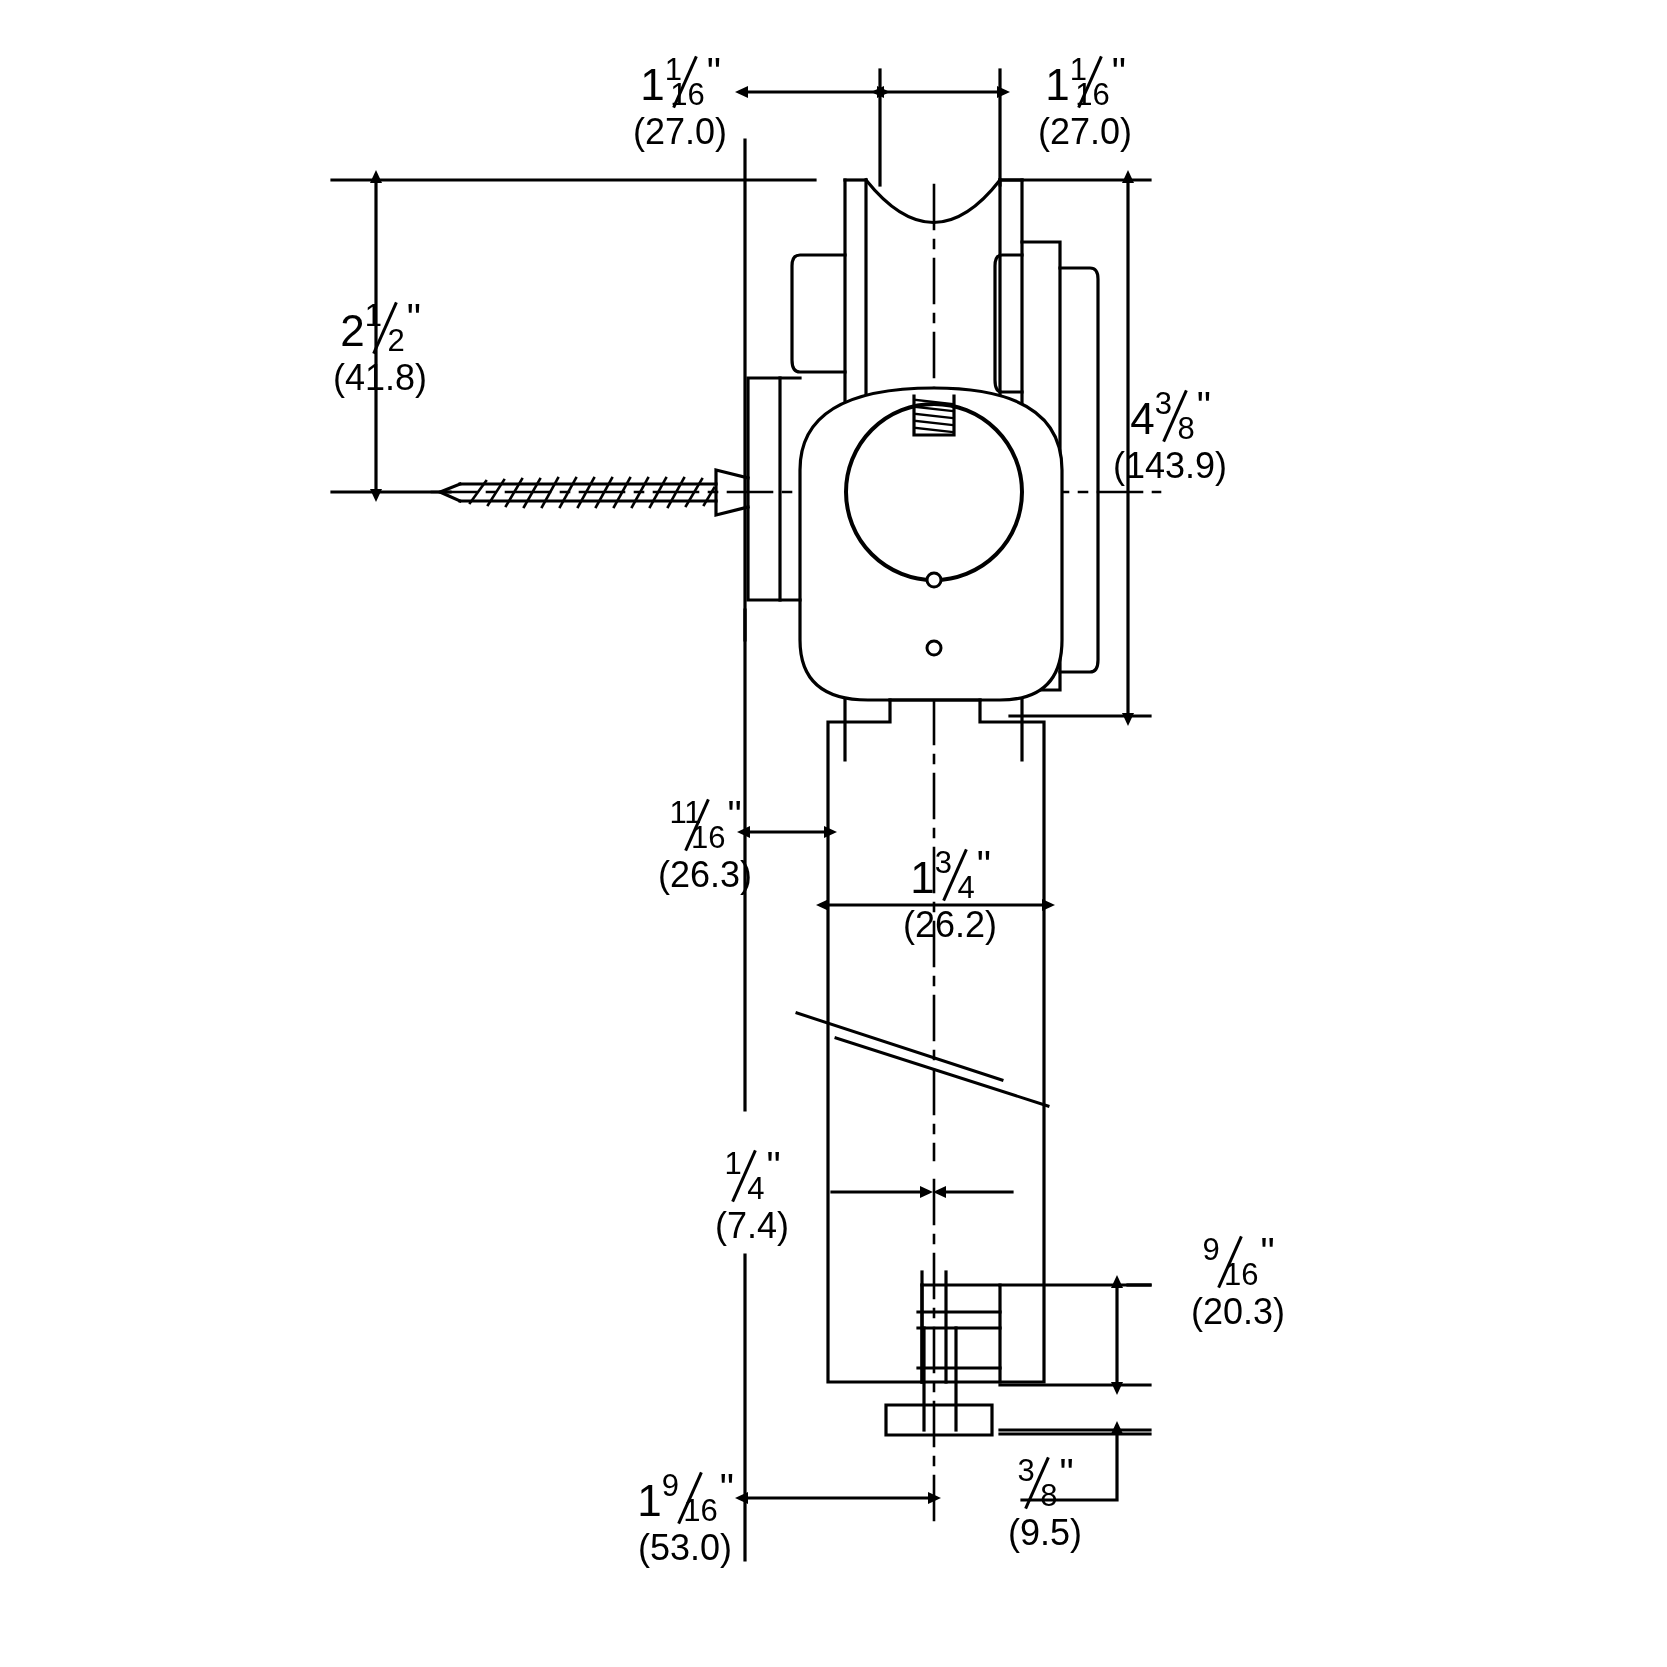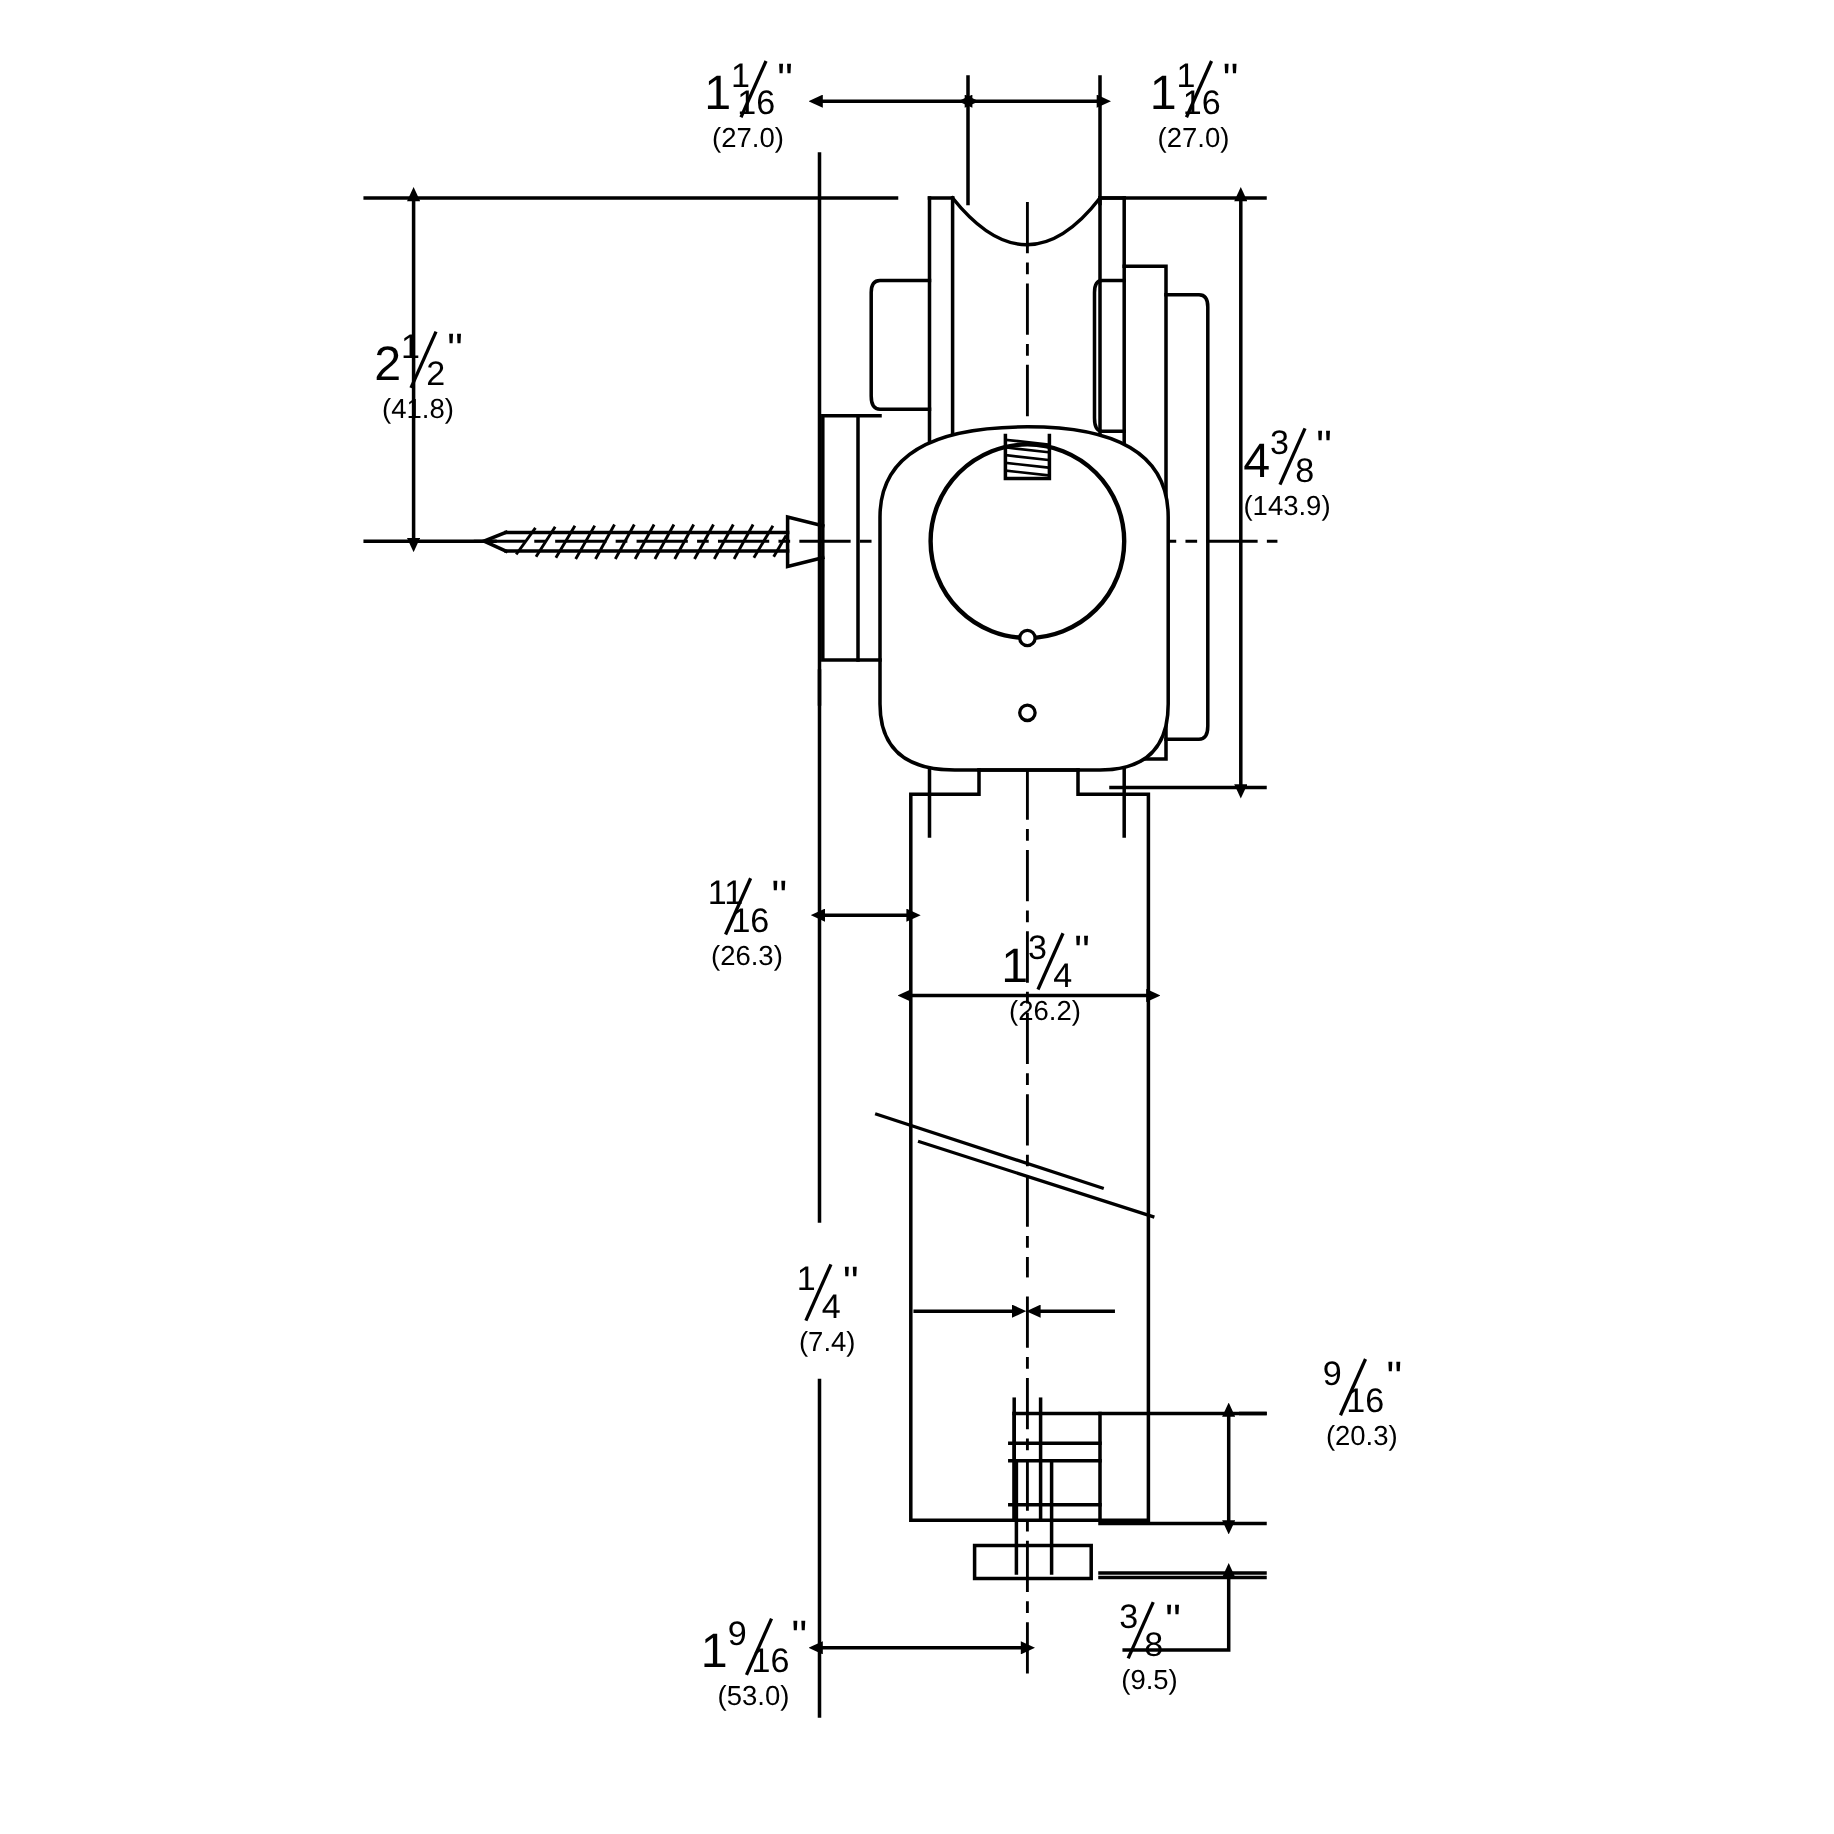--- a/index.html
+++ b/index.html
@@ -78,21 +78,21 @@
   .frac.wide { width: 56px; }
   .frac.narrow { width: 40px; }
   .dim .inchmark {
     font-size: 40px;
     vertical-align: super;
     letter-spacing: -1px;
     margin-left: 2px;
   }
   .dim .met {
     display: block;
-    font-size: 25px;
+    font-size: 36px;
     margin-top: 7px;
     font-family: "Liberation Sans", sans-serif;
   }
 </style>
 </head>
 <body>
 
 <div id="drawing-root">
 
   <svg class="sheet" viewBox="0 0 1667 1667">
@@ -265,21 +265,21 @@
     <span class="met">(41.8)</span>
   </div>
 
   <div class="dim" style="left:1075px; top:386px; width:190px;">
     <span class="imp">
       <span class="whole">4</span><span class="frac narrow"><span class="num">3</span><span class="bar"></span><span class="den">8</span></span><span class="inchmark">"</span>
     </span>
     <span class="met">(143.9)</span>
   </div>
 
-  <div class="dim" style="left:589px; top:795px; width:180px;">
+  <div class="dim" style="left:615px; top:795px; width:180px;">
     <span class="imp">
       <span class="whole"></span><span class="frac wide"><span class="num">11</span><span class="bar"></span><span class="den">16</span></span><span class="inchmark">"</span>
     </span>
     <span class="met">(26.3)</span>
   </div>
 
   <div class="dim" style="left:855px; top:845px; width:190px;">
     <span class="imp">
       <span class="whole">1</span><span class="frac narrow"><span class="num">3</span><span class="bar"></span><span class="den">4</span></span><span class="inchmark">"</span>
     </span>

